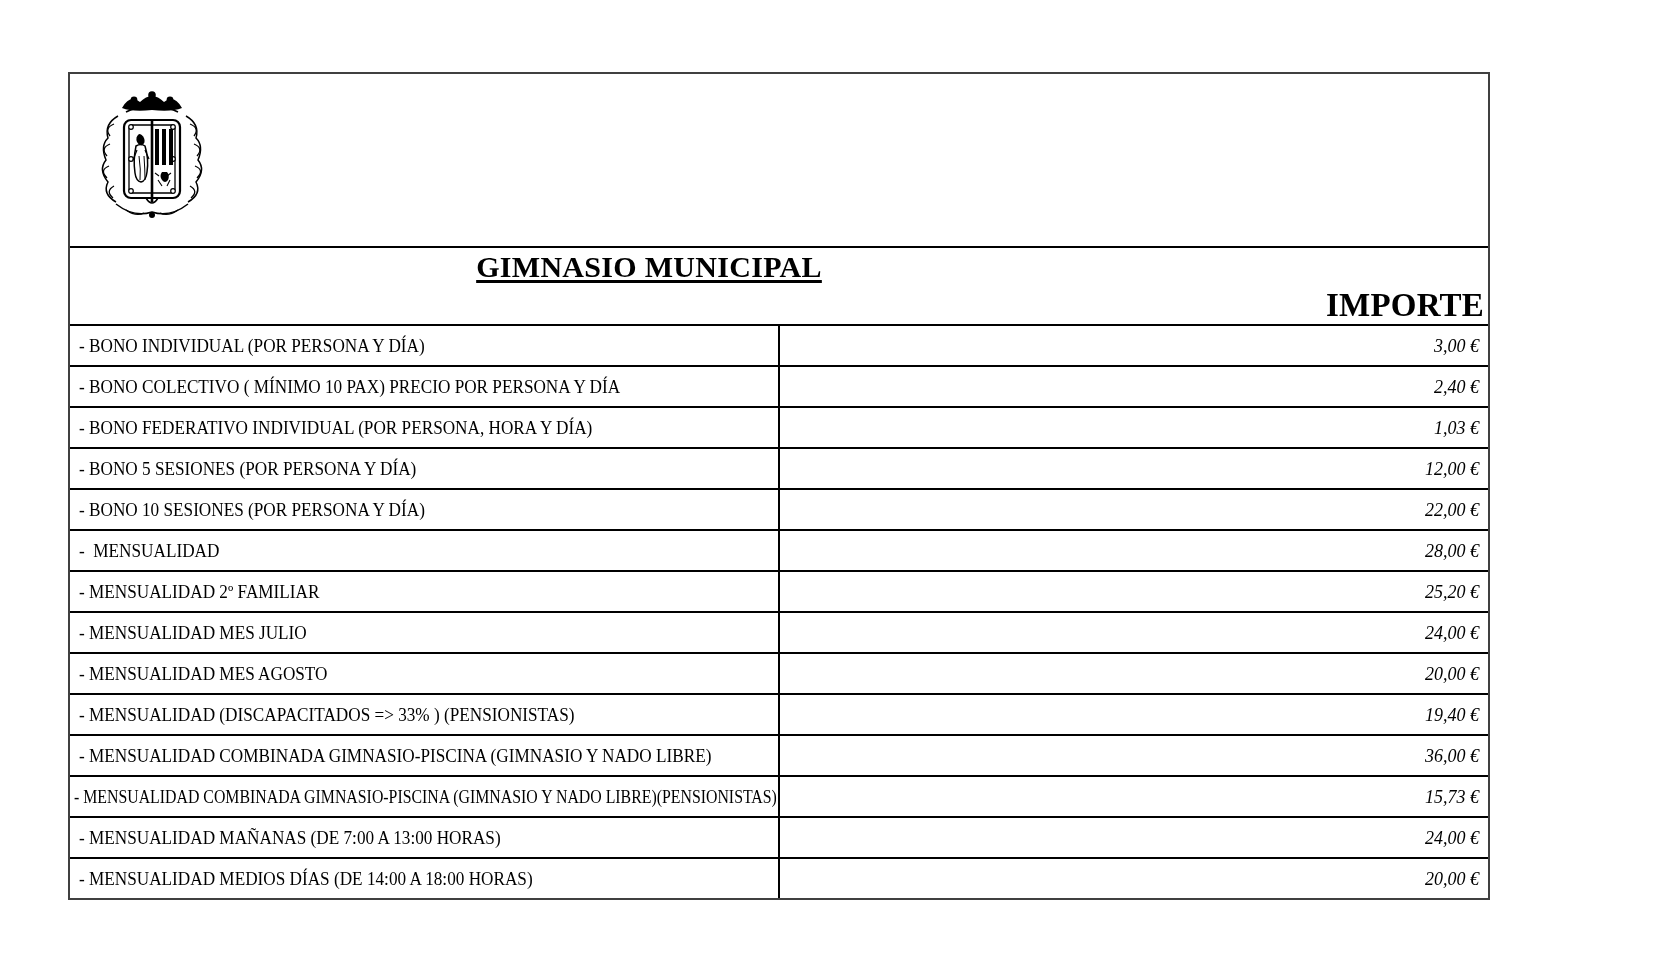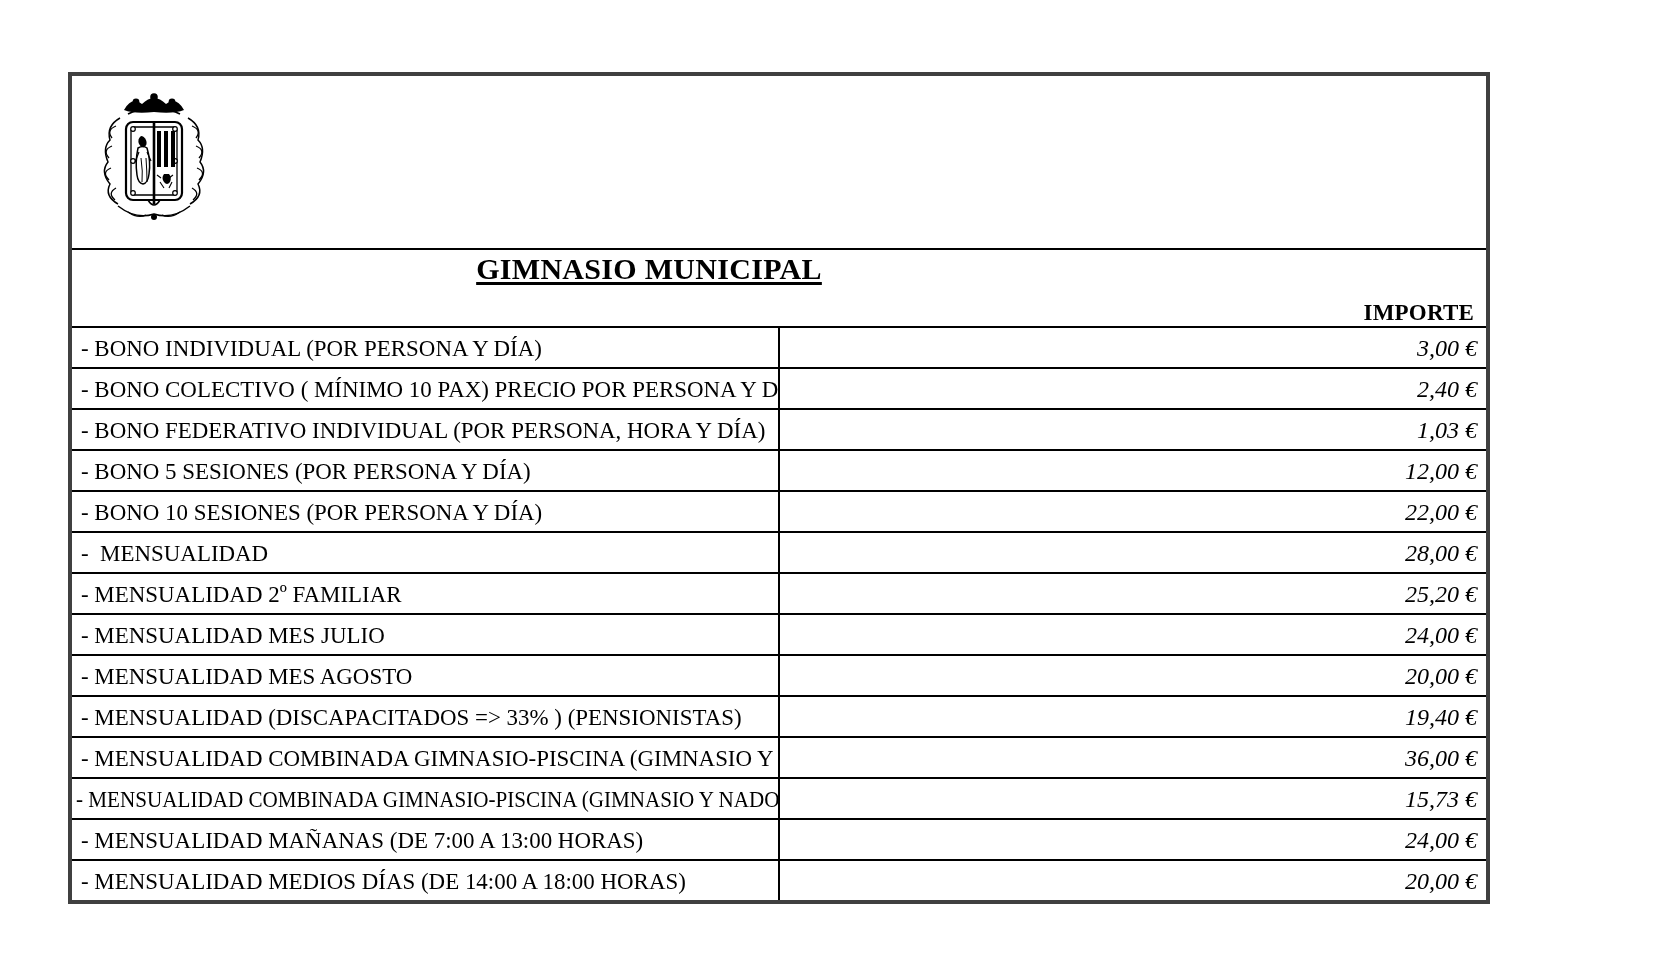--- a/index.html
+++ b/index.html
@@ -15,21 +15,21 @@
     position: relative;
     overflow: hidden;
   }
 
   #sheet {
     position: absolute;
     left: 68px;
     top: 72px;
     width: 1422px;
     box-sizing: border-box;
-    border: 4px solid #404040;
+    border: 2px solid #404040;
     border-collapse: collapse;
   }
 
   table.price-table {
     width: 100%;
     border-collapse: collapse;
     table-layout: fixed;
   }
 
   
@@ -69,36 +69,36 @@
     font-weight: bold;
     font-size: 30px;
     letter-spacing: 0.3px;
     text-decoration: underline;
     text-underline-offset: 3px;
     transform: translateX(-130px);
     white-space: nowrap;
   }
   .importe-head {
     position: absolute;
-    right: 12px;
+    right: 4px;
     bottom: 0px;
     font-weight: bold;
-    font-size: 23px;
+    font-size: 33px;
     letter-spacing: 0.2px;
     white-space: nowrap;
     margin-left: 16px;
   }
 
   
   tr.data-row td {
     border-top: 2px solid #000;
     padding: 0;
     height: 39px;
     vertical-align: middle;
-    font-size: 24px;
+    font-size: 18px;
     line-height: 1;
   }
   tr.data-row td.concept {
     padding-left: 9px !important;
     white-space: nowrap;
     overflow: hidden;
   }
   tr.data-row td.amount {
     border-left: 2px solid #000;
     width: 142px;

